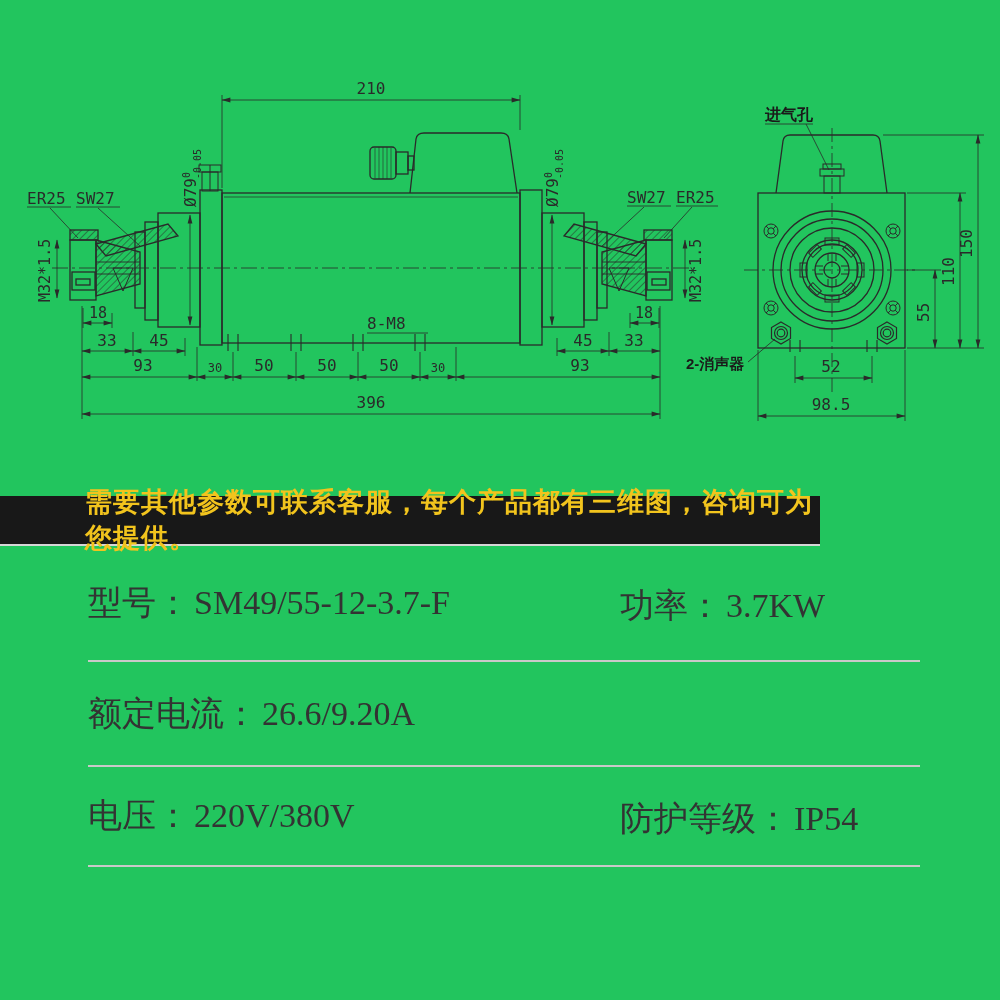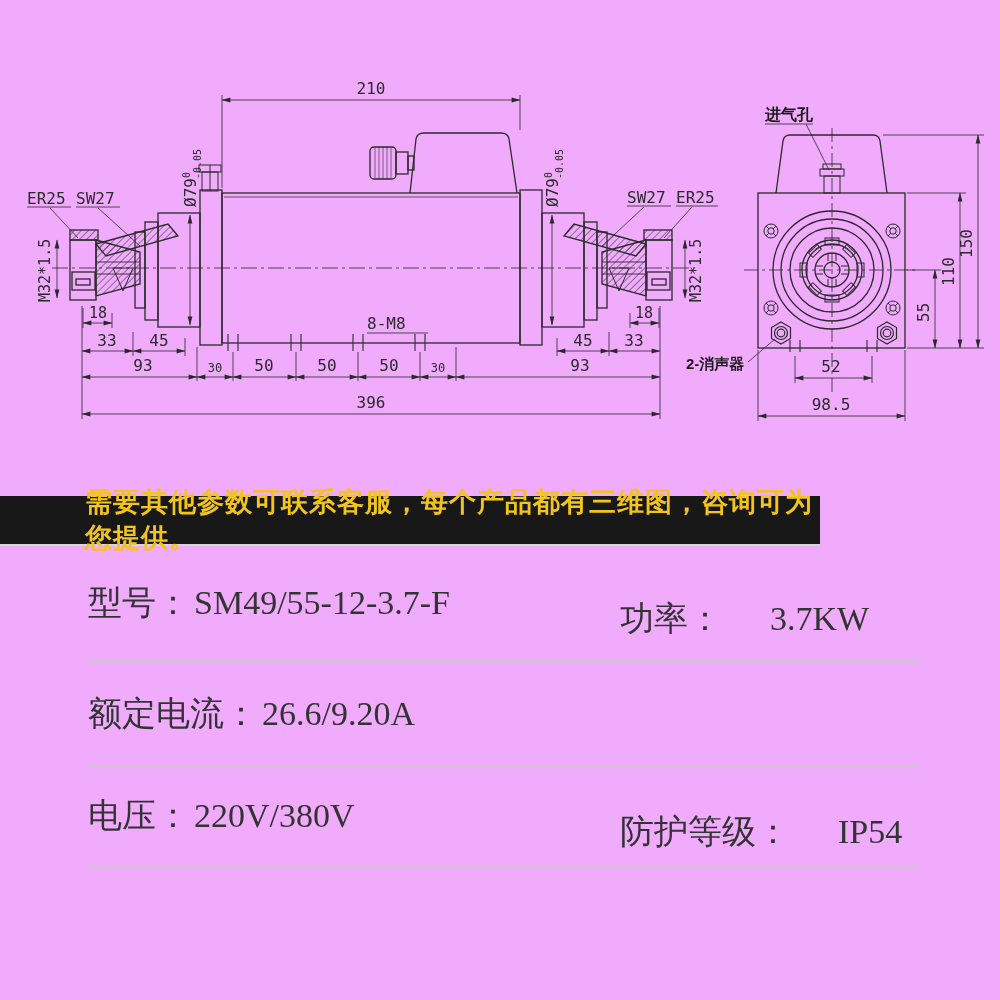--- a/index.html
+++ b/index.html
@@ -1,32 +1,32 @@
 <!DOCTYPE html>
 <html><head>
 <meta charset="utf-8">
 <style>
   html,body{margin:0;padding:0;background:#ffffff;}
-  .page{position:relative;width:1000px;height:1000px;background:#f0abfc;overflow:hidden;
+  .page{position:relative;width:1000px;height:1000px;background:#22c55e;overflow:hidden;
         font-family:"Liberation Sans","DejaVu Sans",sans-serif;}
   .drawing-wrap{position:absolute;top:0;left:0;width:1000px;height:492px;}
   svg text{font-family:"DejaVu Sans Mono","Liberation Mono",monospace;fill:#2a2a2a;}
   svg text.cn{font-family:"Liberation Sans","DejaVu Sans",sans-serif;font-weight:bold;fill:#1a1a1a;}
   .banner{position:absolute;top:496px;left:0;width:820px;height:48px;background:#181818;
           border-bottom:2px solid #d6d6d6;display:flex;align-items:center;}
   .banner span{margin-left:85px;color:#f2c41d;font-size:27px;font-weight:bold;letter-spacing:1px;}
   .specs{position:absolute;top:546px;left:0;width:1000px;}
   .spec-row{position:relative;margin:0 80px 0 88px;border-bottom:2px solid #c9c9c9;
             display:flex;align-items:center;}
   .spec-row.h1{height:114px;}
   .spec-row.h2{height:100px;}
   .spec-row.h3{height:103px;}
   .spec-row.h4{height:98px;}
   .spec-col{display:flex;align-items:center;white-space:nowrap;}
-  .spec-col.right{position:absolute;left:532px;top:16px;height:100%;gap:44px;}
+  .spec-col.right{position:absolute;left:532px;top:3px;height:100%;}
   .spec-label,.spec-value{font-size:34px;color:#333333;}
   .spec-value{margin-left:4px;font-family:Liberation Serif, serif;}
 </style>
 </head>
 <body>
 
 <div class="page">
 
   <div class="drawing-wrap">
   <svg width="1000" height="492" viewBox="0 0 1000 492" xmlns="http://www.w3.org/2000/svg">

